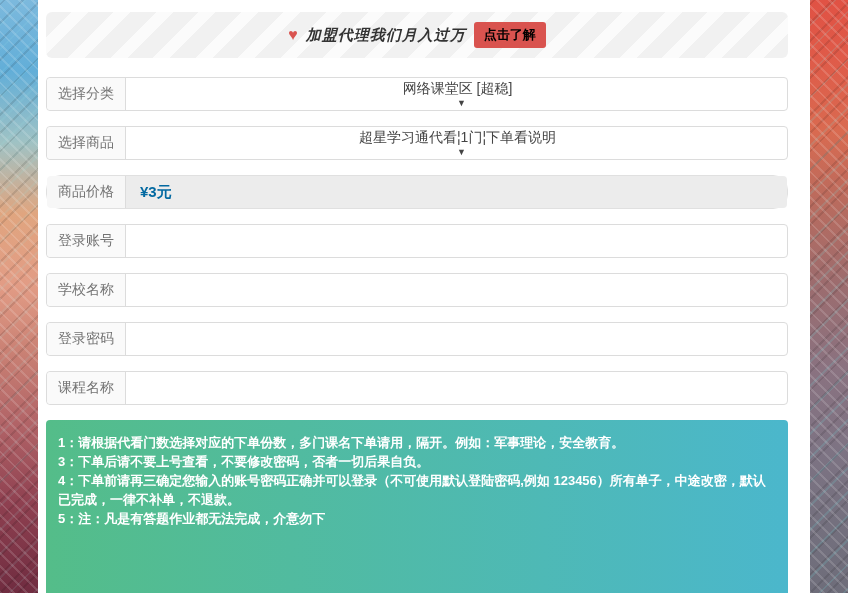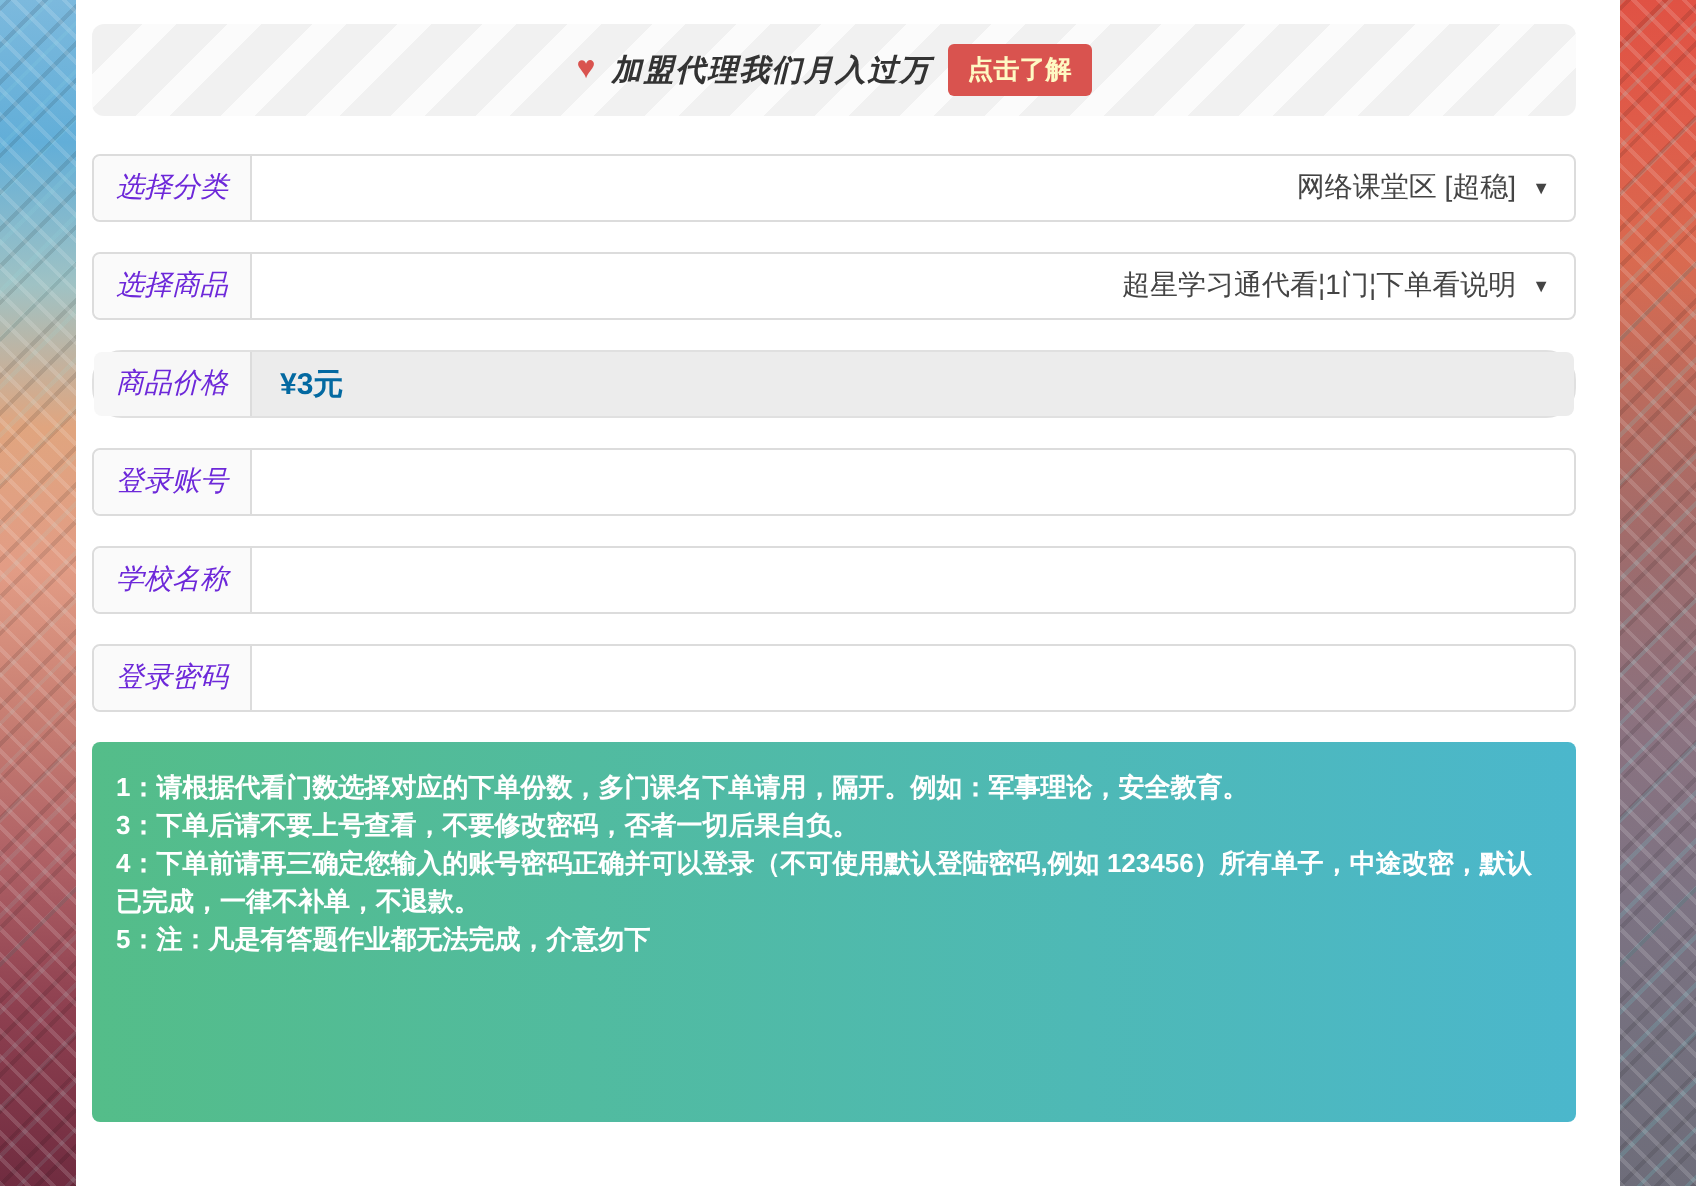--- a/index.html
+++ b/index.html
@@ -41,42 +41,42 @@
   
   .banner {
     height: 46px; border-radius: 6px;
     background: repeating-linear-gradient(135deg, #f1f1f1 0 18px, #fbfbfb 18px 30px);
     display: flex; align-items: center; justify-content: center; gap: 8px;
     margin-bottom: 19px;
   }
   .banner .heart { color: #d9534f; font-size: 16px; line-height: 1; }
   .banner .text  { color: #333; font-size: 15px; font-weight: bold; letter-spacing: 1px; font-style: italic; }
   .banner .btn {
-    background: #d9534f; color: #fef9c3; font-size: 13px; font-weight: bold;
+    background: #d9534f; color: #000000; font-size: 13px; font-weight: bold;
     padding: 4px 10px; border-radius: 3px; border: none; cursor: pointer;
     font-family: inherit;
   }
 
   
   .frow {
     display: flex; align-items: stretch; height: 34px;
     border: 1px solid #dcdcdc; border-radius: 4px;
     margin-bottom: 15px; background: #fff;
   }
   .frow-label {
     flex: 0 0 79px; background: #fafafa; border-right: 1px solid #dcdcdc;
     border-radius: 4px 0 0 4px;
     display: flex; align-items: center; padding-left: 11px;
-    font-size: 14px; color: #6d28d9; white-space: nowrap; font-style: italic;
+    font-size: 14px; color: #737373; white-space: nowrap;
   }
   .frow-value {
     flex: 1; display: flex; align-items: center;
     padding: 0 12px 0 14px; font-size: 14px; color: #444; min-width: 0;
   }
-  .select-row .frow-value { justify-content: flex-end; cursor: pointer; }
+  .select-row .frow-value { justify-content: center; cursor: pointer; flex-direction: column; }
   .arrow { font-size: 9px; color: #444; flex: 0 0 auto; margin-left: 8px; }
 
   .price-row { border-color: #e0e0e0; border-radius: 15px; }
   .price-row .frow-label { background: #f7f7f7; }
   .price-row .frow-value {
     background: #ececec; border-radius: 0 4px 4px 0;
     color: #0369a1; font-weight: bold; font-size: 15px;
   }
 
   .stepper-btn {
@@ -144,20 +144,24 @@
   <div class="frow">
     <div class="frow-label">学校名称</div>
     <input class="text-input" type="text" value="" style="">
   </div>
 
   <div class="frow">
     <div class="frow-label">登录密码</div>
     <input class="text-input" type="text" value="" style="">
   </div>
 
+  <div class="frow">
+    <div class="frow-label">课程名称</div>
+    <input class="text-input" type="text" value="" style="">
+  </div>
 
   <div class="notice">
     <p>1：请根据代看门数选择对应的下单份数，多门课名下单请用，隔开。例如：军事理论，安全教育。</p>
     <p>3：下单后请不要上号查看，不要修改密码，否者一切后果自负。</p>
     <p>4：下单前请再三确定您输入的账号密码正确并可以登录（不可使用默认登陆密码,例如 123456）所有单子，中途改密，默认已完成，一律不补单，不退款。</p>
     <p>5：注：凡是有答题作业都无法完成，介意勿下</p>
   </div>
 
 </div>
 

